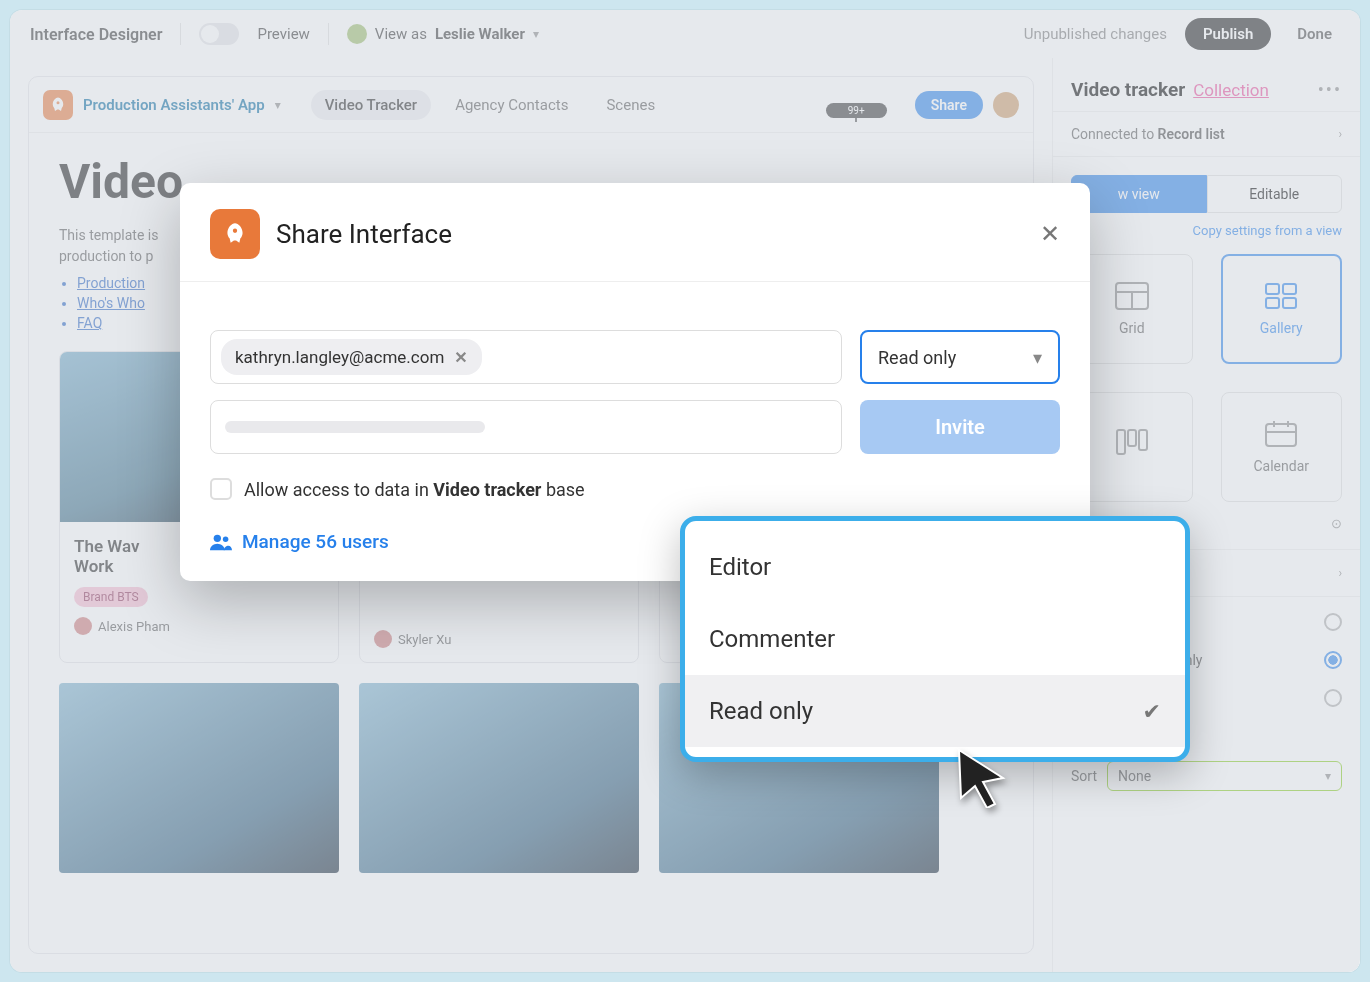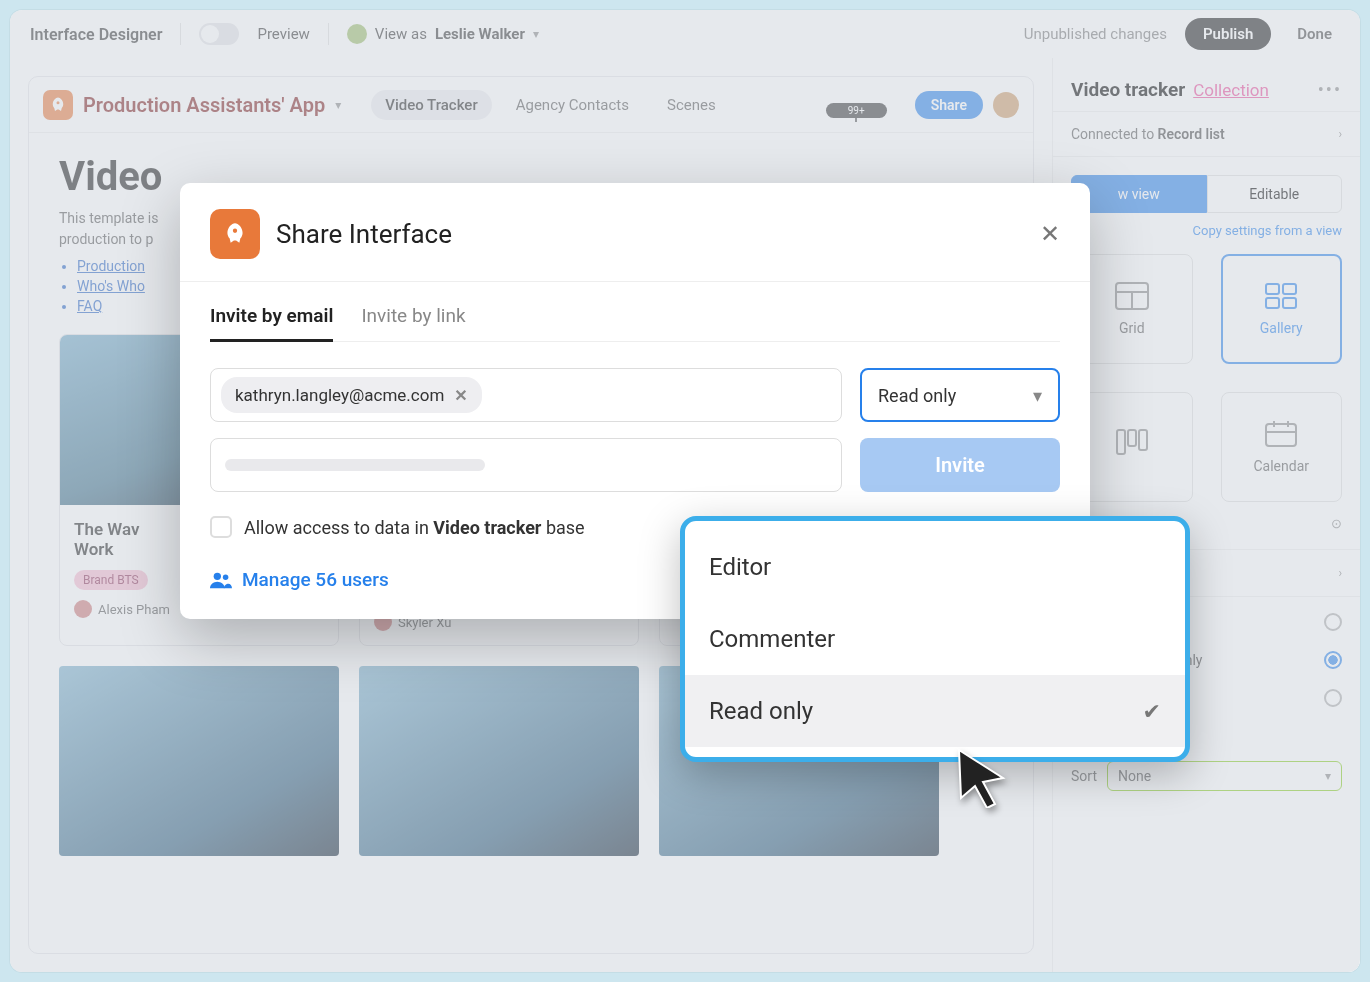--- a/index.html
+++ b/index.html
@@ -20,30 +20,30 @@
   .unpub{font-size:15px;color:#777;}
   .btn-publish{background:#1c1c1c;color:#fff;border-radius:18px;padding:7px 18px;font-size:15px;font-weight:600;}
   .btn-done{font-size:15px;color:#444;font-weight:600;padding:7px 8px;}
   
   .split{position:absolute;top:48px;left:0;right:0;bottom:0;display:flex;}
   .canvas{flex:1;padding:18px;position:relative;}
   .canvas-inner{border:1px solid #e4e4e8;border-radius:10px;height:100%;background:#fff;position:relative;overflow:hidden;}
   .tabbar{display:flex;align-items:center;padding:10px 14px;gap:10px;border-bottom:1px solid #eee;}
   .app-icon{width:30px;height:30px;border-radius:7px;background:#e8793a;display:flex;align-items:center;justify-content:center;}
   .app-icon svg{width:18px;height:18px;fill:#fff;}
-  .appname{font-size:20px;font-weight:600;color:#7f1d1d;}
+  .appname{font-size:15px;font-weight:600;color:#0369a1;}
   .tab{padding:6px 14px;border-radius:16px;font-size:15px;color:#555;}
   .tab.active{background:#ececef;color:#222;font-weight:500;}
   .tabbar .sp{flex:1;}
   .badge99{background:#333;color:#fff;font-size:10px;border-radius:9px;padding:2px 22px;position:relative;margin-top:16px;}
   .bell-stem{width:2px;height:4px;background:#555;margin:0 auto;}
   .btn-share{background:#2680eb;color:#fff;border-radius:16px;padding:6px 16px;font-size:14px;font-weight:600;}
   .av2{width:26px;height:26px;border-radius:50%;background:#c96;}
   .page-body{padding:20px 30px;}
-  .page-h1{font-size:40px;font-weight:700;color:#1a1a1a;margin-bottom:8px;}
+  .page-h1{font-size:48px;font-weight:700;color:#1a1a1a;margin-bottom:15px;}
   .desc{font-size:14px;color:#555;max-width:700px;line-height:1.5;}
   .links{margin-top:8px;margin-left:18px;}
   .links li{font-size:14px;color:#2562c4;text-decoration:underline;margin-bottom:4px;list-style:disc;}
   .gallery{display:flex;gap:20px;margin-top:20px;}
   .card{width:280px;border:1px solid #e3e3e6;border-radius:8px;overflow:hidden;}
   .card .img{height:170px;background:linear-gradient(160deg,#6fa8c7 0%,#3b6f8a 60%,#123 100%);}
   .card .body{padding:14px;}
   .card .t{font-size:17px;font-weight:600;color:#222;margin-bottom:10px;}
   .pill{display:inline-block;background:#f7b9cf;color:#8a2a52;font-size:12px;padding:3px 9px;border-radius:10px;margin-bottom:10px;}
   .assignee{display:flex;align-items:center;gap:6px;font-size:13px;color:#555;}
@@ -301,24 +301,20 @@
   <div class="modal-head">
     <div class="icon">
       <svg viewBox="0 0 24 24">
           <path d="M12 2c3 0 7 4 7 9 0 2-1 4-2 5l-1 4-3-2h-2l-3 2-1-4c-1-1-2-3-2-5 0-5 4-9 7-9zm0 5a2 2 0 100 4 2 2 0 000-4z"></path>
         </svg>
     </div>
     <div class="t">Share Interface</div>
     <div class="modal-close">✕</div>
   </div>
   <div class="modal-body">
-    <div class="tabs2">
-      <div class="tab2 active">Invite by email</div>
-      <div class="tab2">Invite by link</div>
-    </div>
     <div class="invite-row">
       <div class="email-box">
         <div class="chip">
           <span>kathryn.langley@acme.com</span>
           <span class="x">✕</span>
         </div>
       </div>
       <div class="perm-select">
         <span>Read only</span>
         <span class="caret">▾</span>

